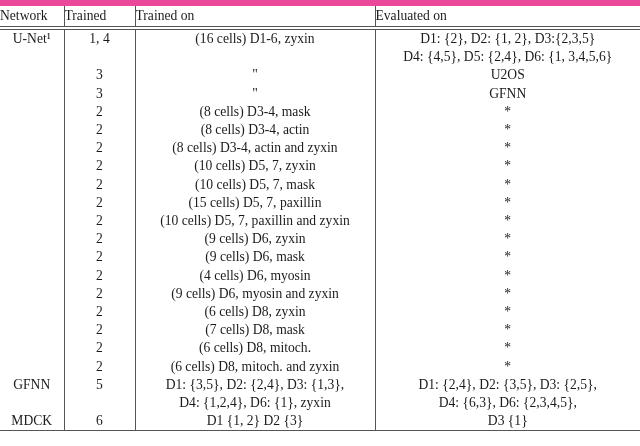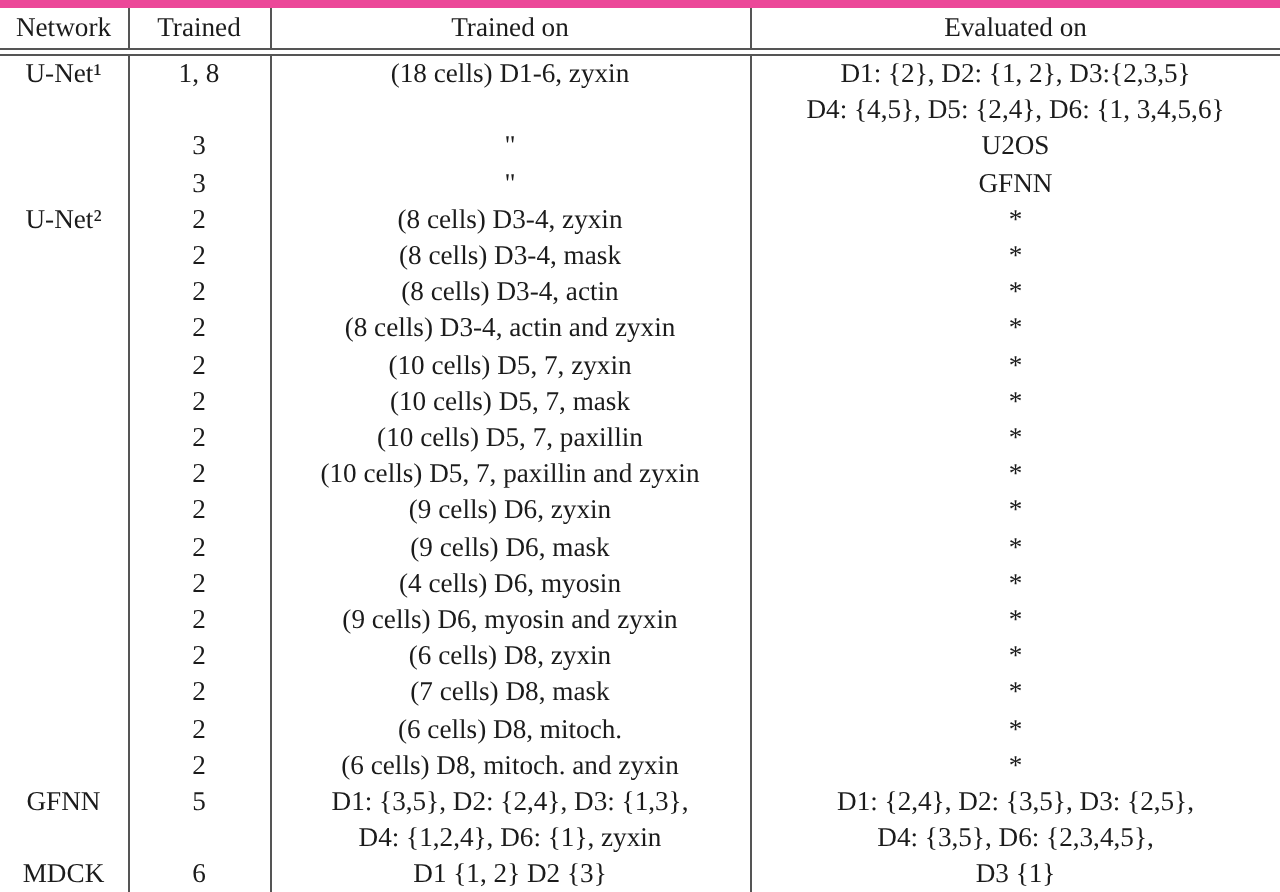--- a/index.html
+++ b/index.html
@@ -21,25 +21,25 @@
     font-size: 13.6px;
     color: #1b1b1b;
     border-bottom: 1px solid #555;
   }
   table.paper-table col.col-network   { width: 64px; }
   table.paper-table col.col-figures   { width: 71px; }
   table.paper-table col.col-trained   { width: 240px; }
   table.paper-table col.col-evaluated { width: 265px; }
   table.paper-table th {
     font-weight: normal;
-    text-align: center;
+    text-align: left;
     height: 20px;
     line-height: 20px;
     padding: 0;
-    border-top: 4px solid #ec4899;
+    border-top: 6px solid #ec4899;
     border-bottom: 4px double #555;
     overflow: hidden;
     white-space: nowrap;
   }
   table.paper-table td {
     text-align: center;
     height: 18.2px;
     line-height: 18.2px;
     padding: 0;
     overflow: hidden;
@@ -66,22 +66,22 @@
       <tr>
         <th class="c1">Network</th>
         <th class="c2">Trained</th>
         <th class="c3">Trained on</th>
         <th class="c4">Evaluated on</th>
       </tr>
     </thead>
     <tbody>
         <tr>
           <td class="c1">U-Net¹</td>
-          <td class="c2">1, 8</td>
-          <td class="c3">(18 cells) D1-6, zyxin</td>
+          <td class="c2">1, 4</td>
+          <td class="c3">(16 cells) D1-6, zyxin</td>
           <td class="c4">D1: {2}, D2: {1, 2}, D3:{2,3,5}</td>
         </tr>
         <tr>
           <td class="c1"></td>
           <td class="c2"></td>
           <td class="c3"></td>
           <td class="c4">D4: {4,5}, D5: {2,4}, D6: {1, 3,4,5,6}</td>
         </tr>
         <tr>
           <td class="c1"></td>
@@ -89,26 +89,20 @@
           <td class="c3">"</td>
           <td class="c4">U2OS</td>
         </tr>
         <tr>
           <td class="c1"></td>
           <td class="c2">3</td>
           <td class="c3">"</td>
           <td class="c4">GFNN</td>
         </tr>
         <tr>
-          <td class="c1">U-Net²</td>
-          <td class="c2">2</td>
-          <td class="c3">(8 cells) D3-4, zyxin</td>
-          <td class="c4">*</td>
-        </tr>
-        <tr>
           <td class="c1"></td>
           <td class="c2">2</td>
           <td class="c3">(8 cells) D3-4, mask</td>
           <td class="c4">*</td>
         </tr>
         <tr>
           <td class="c1"></td>
           <td class="c2">2</td>
           <td class="c3">(8 cells) D3-4, actin</td>
           <td class="c4">*</td>
@@ -127,21 +121,21 @@
         </tr>
         <tr>
           <td class="c1"></td>
           <td class="c2">2</td>
           <td class="c3">(10 cells) D5, 7, mask</td>
           <td class="c4">*</td>
         </tr>
         <tr>
           <td class="c1"></td>
           <td class="c2">2</td>
-          <td class="c3">(10 cells) D5, 7, paxillin</td>
+          <td class="c3">(15 cells) D5, 7, paxillin</td>
           <td class="c4">*</td>
         </tr>
         <tr>
           <td class="c1"></td>
           <td class="c2">2</td>
           <td class="c3">(10 cells) D5, 7, paxillin and zyxin</td>
           <td class="c4">*</td>
         </tr>
         <tr>
           <td class="c1"></td>
@@ -194,21 +188,21 @@
         <tr>
           <td class="c1">GFNN</td>
           <td class="c2">5</td>
           <td class="c3">D1: {3,5}, D2: {2,4}, D3: {1,3},</td>
           <td class="c4">D1: {2,4}, D2: {3,5}, D3: {2,5},</td>
         </tr>
         <tr>
           <td class="c1"></td>
           <td class="c2"></td>
           <td class="c3">D4: {1,2,4}, D6: {1}, zyxin</td>
-          <td class="c4">D4: {3,5}, D6: {2,3,4,5},</td>
+          <td class="c4">D4: {6,3}, D6: {2,3,4,5},</td>
         </tr>
         <tr>
           <td class="c1">MDCK</td>
           <td class="c2">6</td>
           <td class="c3">D1 {1, 2} D2 {3}</td>
           <td class="c4">D3 {1}</td>
         </tr>
       </tbody>
   </table>
 </div>

